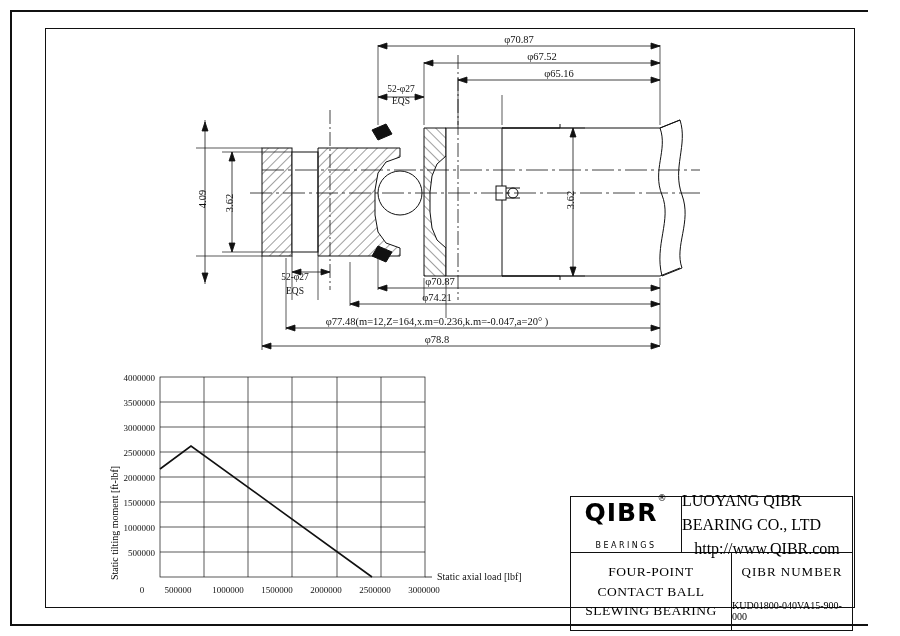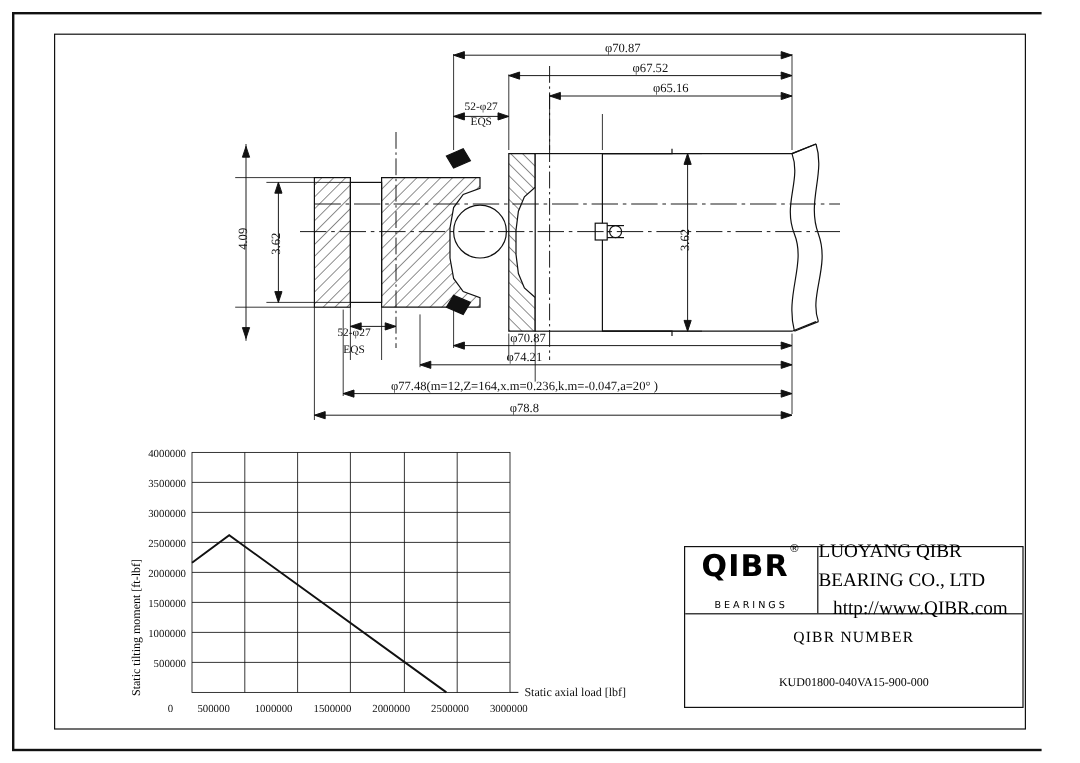--- a/index.html
+++ b/index.html
@@ -6,21 +6,21 @@
   body{width:900px;height:636px;font-family:"Liberation Serif",serif;color:#000;}
   #sheet{position:relative;width:868px;height:636px;overflow:hidden;}
   .outer-frame{position:absolute;left:10px;top:10px;width:880px;height:616px;border:2px solid #111;box-sizing:border-box;}
   .inner-frame{position:absolute;left:45px;top:28px;width:810px;height:580px;border:1px solid #111;box-sizing:border-box;}
   svg{position:absolute;left:0;top:0;}
   .dim{font-size:10.5px;}
   .small{font-size:9.5px;}
   .axis-lab{font-size:9px;}
   text{fill:#111;}
   
-  #titleblock{position:absolute;left:570px;top:455px;width:283px;height:135px;border:1px solid #111;box-sizing:border-box;display:flex;flex-direction:column;}
+  #titleblock{position:absolute;left:570px;top:496px;width:283px;height:135px;border:1px solid #111;box-sizing:border-box;display:flex;flex-direction:column;align-items:flex-end;}
   #tb-top{display:flex;height:55px;border-bottom:1px solid #111;}
   #tb-logo{width:110px;border-right:1px solid #111;display:flex;flex-direction:column;align-items:center;justify-content:center;}
   #tb-logo .brand{font-family:"DejaVu Sans",sans-serif;font-weight:bold;font-size:25px;letter-spacing:1px;line-height:1;position:relative;}
   #tb-logo .brand sup{font-size:9px;position:relative;top:-10px;font-weight:normal;}
   #tb-logo .sub{font-family:"DejaVu Sans",sans-serif;font-size:8px;letter-spacing:2.5px;margin-top:16px;}
   #tb-company{flex:1;display:flex;flex-direction:column;align-items:center;justify-content:center;font-size:16px;line-height:1.5;}
   #tb-bottom{display:flex;flex:1;}
   #tb-type{width:160px;border-right:1px solid #111;display:flex;flex-direction:column;align-items:center;justify-content:center;font-size:13.5px;line-height:1.45;letter-spacing:.5px;}
   #tb-part{flex:1;display:flex;flex-direction:column;}
   #tb-part .hd{height:50%;display:flex;align-items:center;justify-content:center;font-size:13px;letter-spacing:1px;}
@@ -248,19 +248,24 @@
       <div id="tb-logo">
         <div class="brand"><span>QIBR</span><sup>®</sup></div>
         <div class="sub">BEARINGS</div>
       </div>
       <div id="tb-company">
         <div>LUOYANG QIBR BEARING CO., LTD</div>
         <div>http://www.QIBR.com</div>
       </div>
     </div>
     <div id="tb-bottom">
+      <div id="tb-type">
+        <div>FOUR-POINT</div>
+        <div>CONTACT BALL</div>
+        <div>SLEWING BEARING</div>
+      </div>
       <div id="tb-part">
         <div class="hd">QIBR  NUMBER</div>
         <div class="val">KUD01800-040VA15-900-000</div>
       </div>
     </div>
   </div>
 </div>
 
 </body></html>

